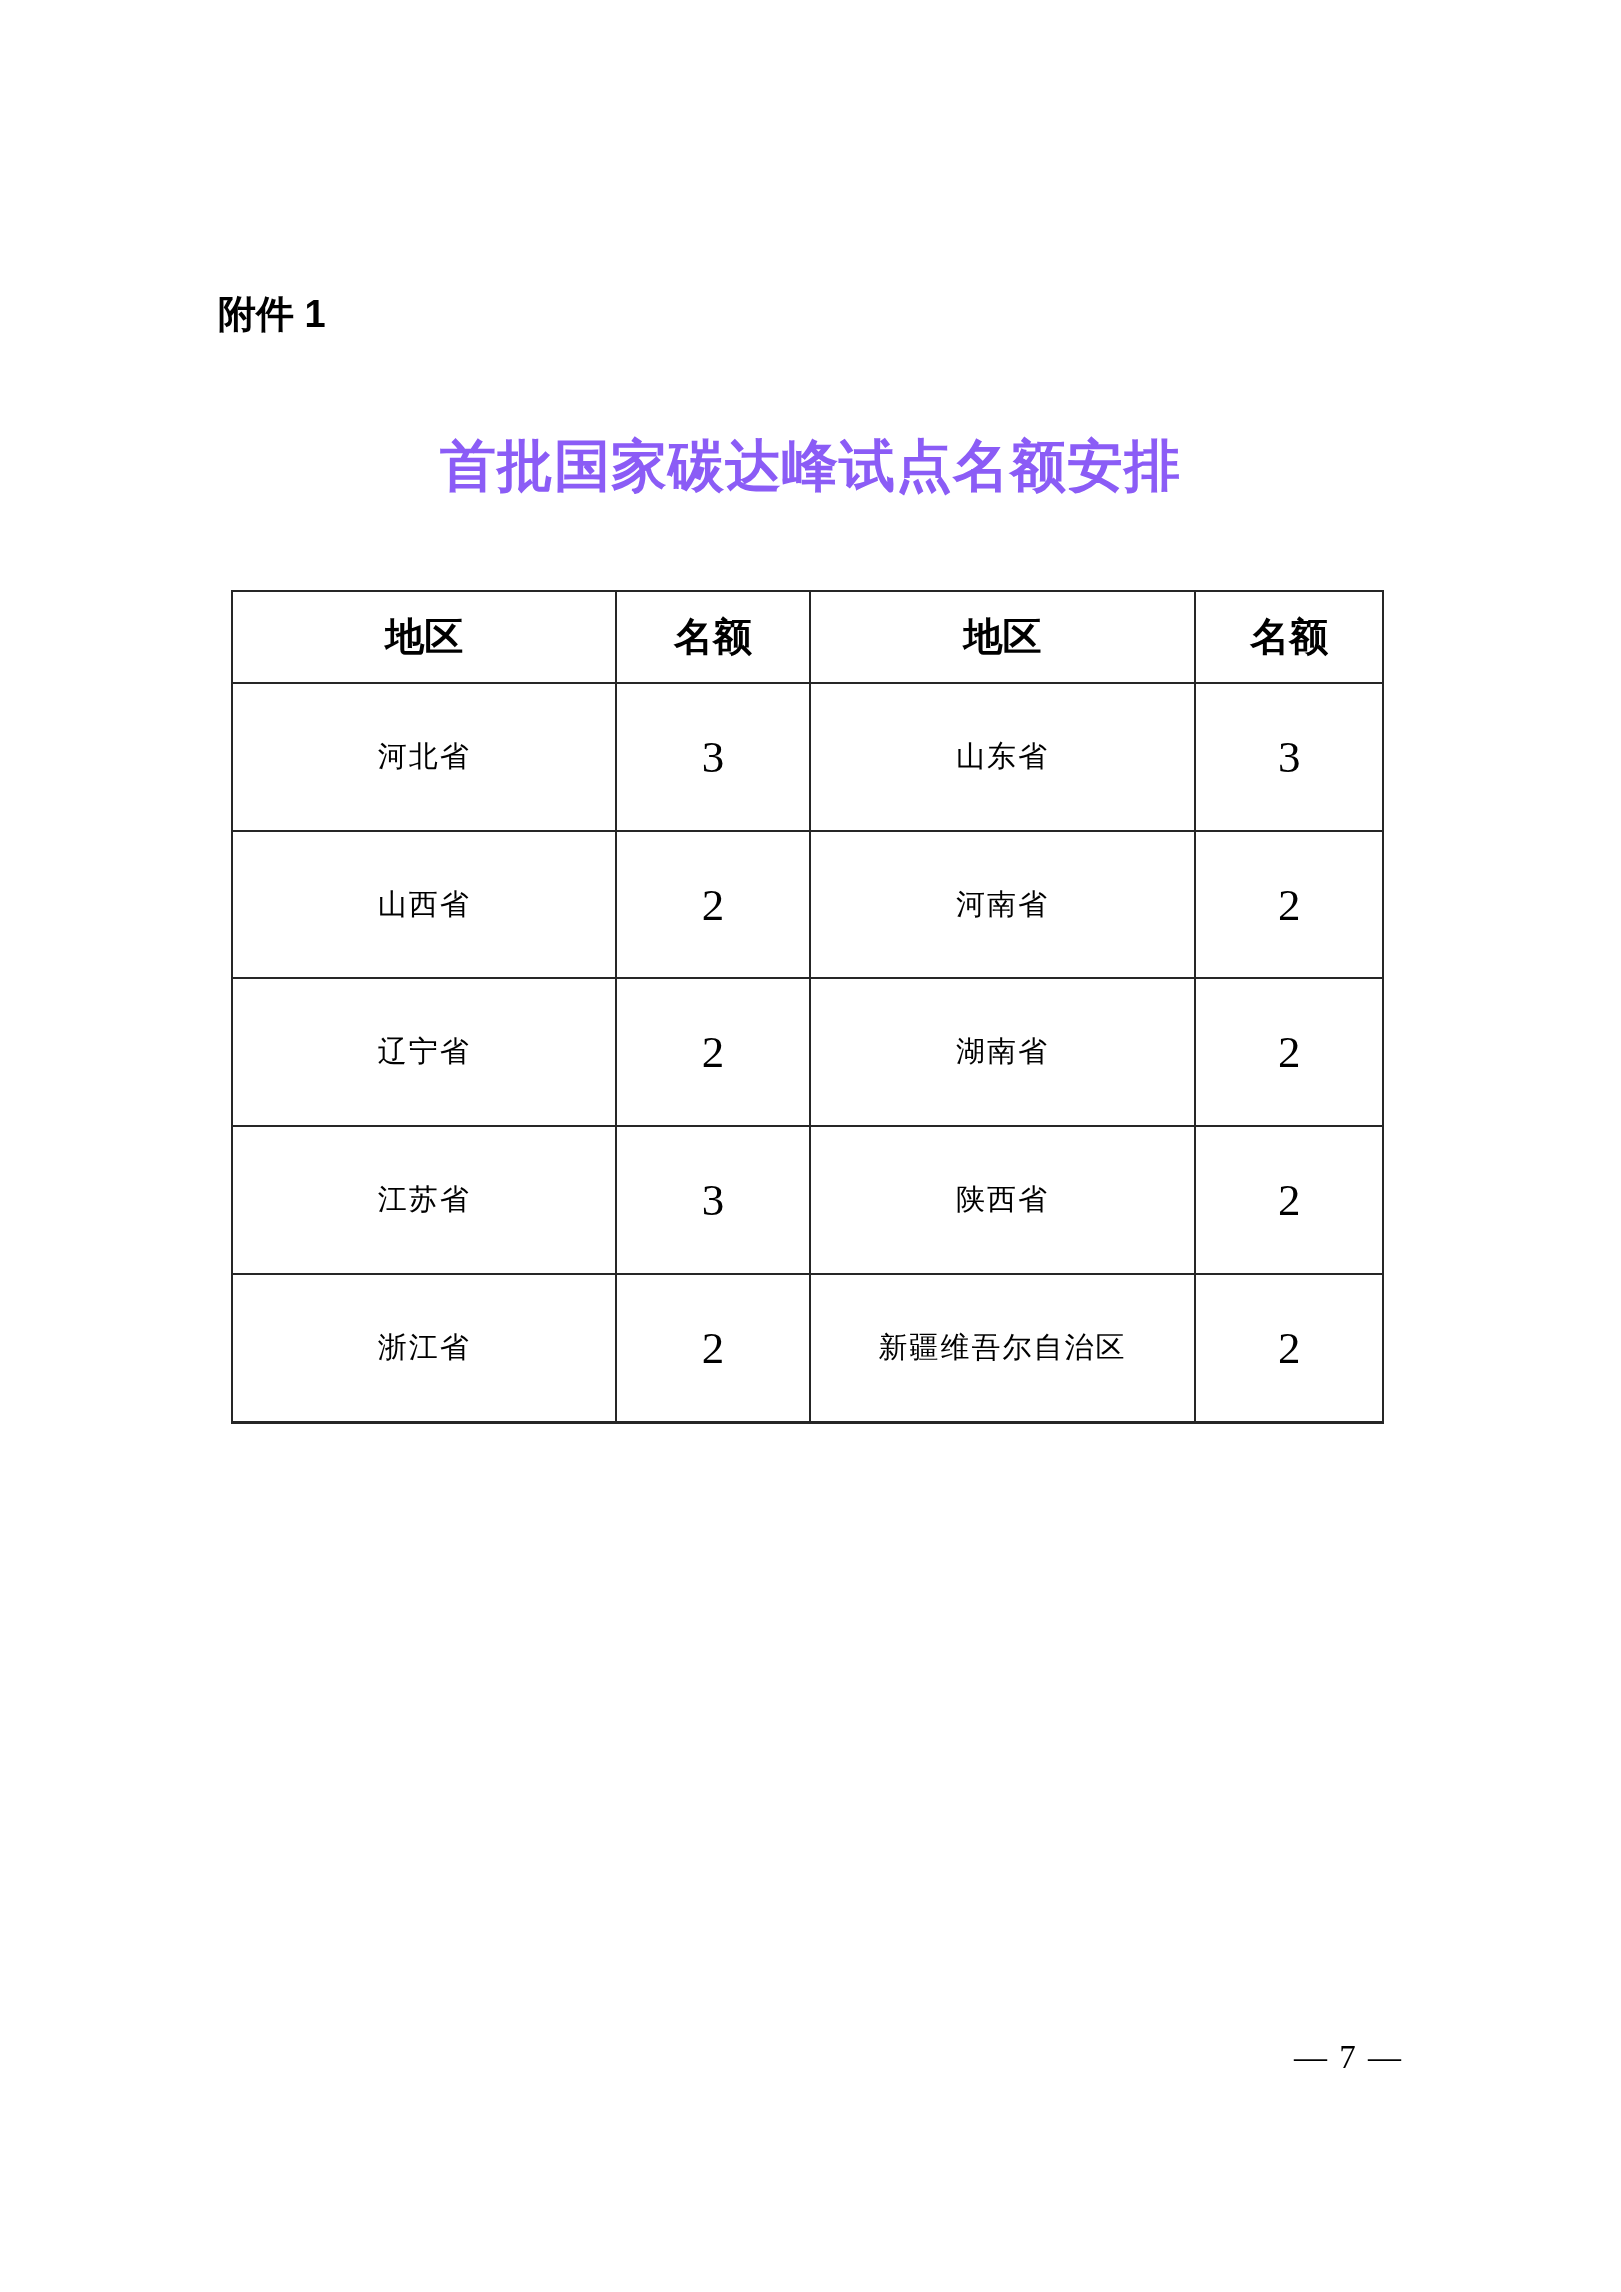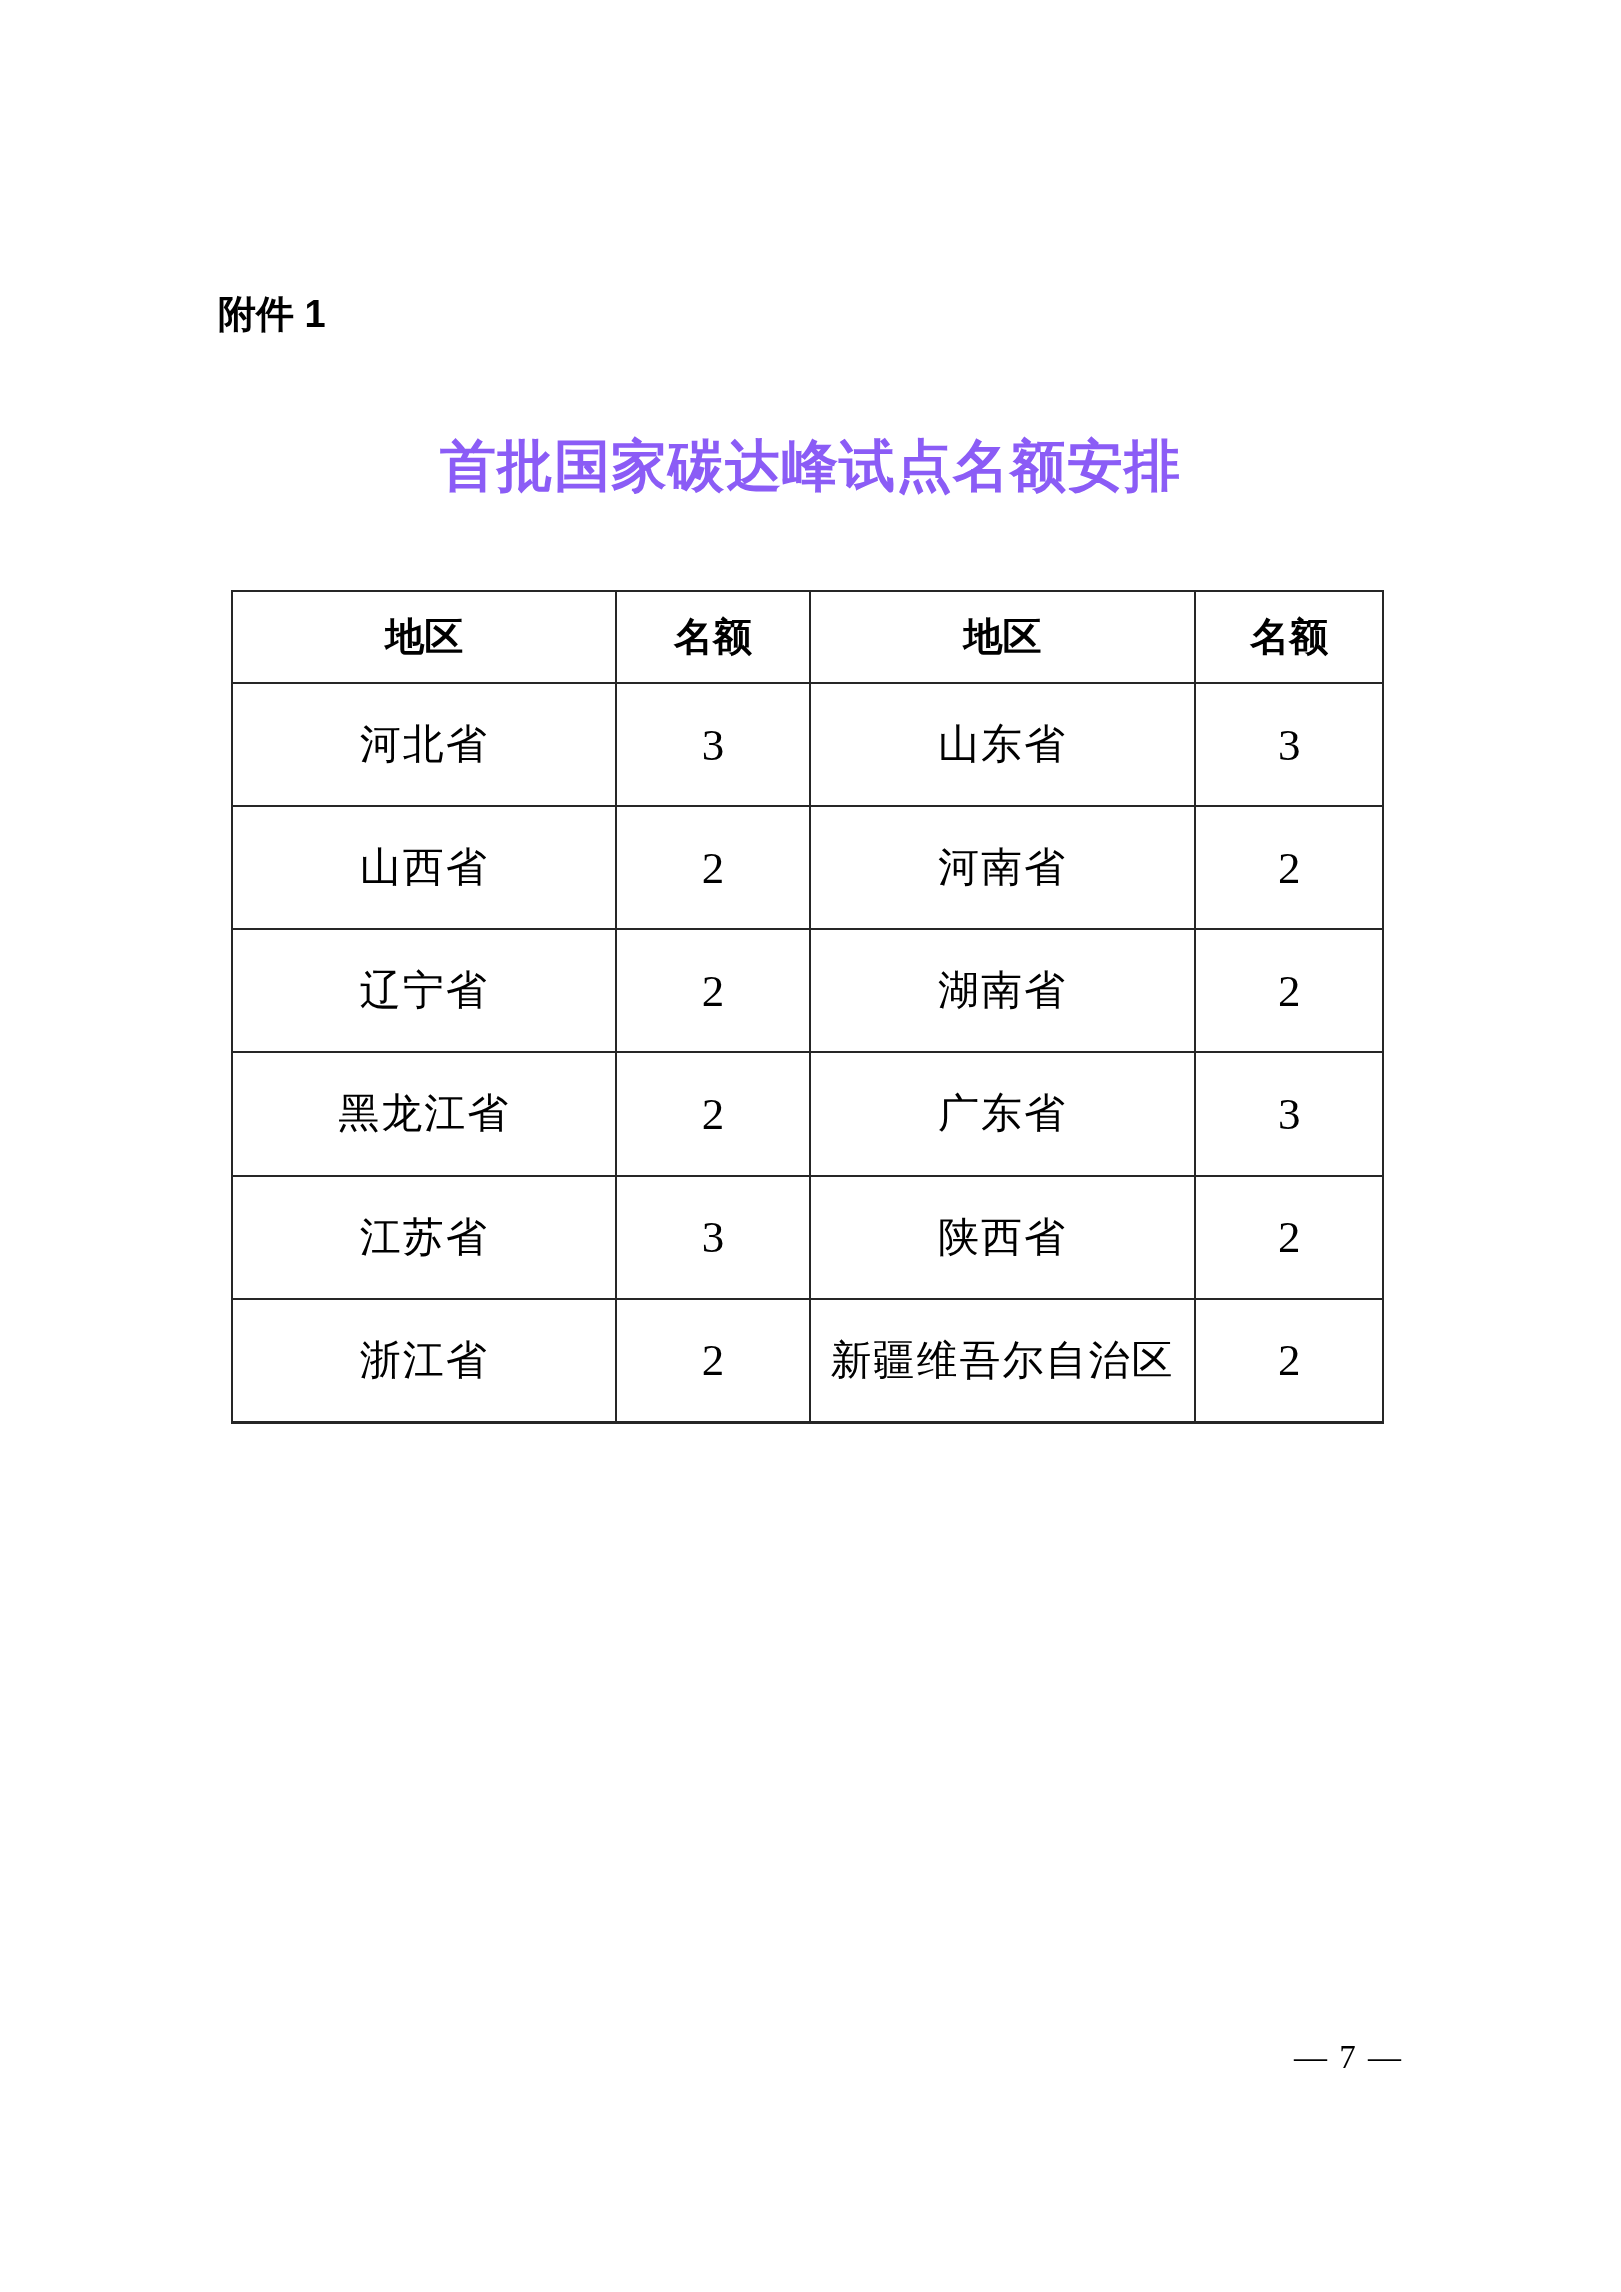--- a/index.html
+++ b/index.html
@@ -67,21 +67,21 @@
     font-family: "Liberation Sans", sans-serif;
     font-weight: 700;
     font-size: 39px;
     height: 90px;
   }
   table.quota-table td {
     height: 90px;
   }
   td.region-cell {
     font-family: "Liberation Serif", serif;
-    font-size: 41px;
+    font-size: 29px;
     letter-spacing: 2px;
   }
   td.quota-cell {
     font-family: "Liberation Serif", serif;
     font-size: 45px;
   }
   .page-number {
     position: absolute;
     top: 2039px;
     right: 218px;
@@ -129,26 +129,20 @@
         <td class="region-cell">河南省</td>
         <td class="quota-cell">2</td>
       </tr>
       <tr>
         <td class="region-cell">辽宁省</td>
         <td class="quota-cell">2</td>
         <td class="region-cell">湖南省</td>
         <td class="quota-cell">2</td>
       </tr>
       <tr>
-        <td class="region-cell">黑龙江省</td>
-        <td class="quota-cell">2</td>
-        <td class="region-cell">广东省</td>
-        <td class="quota-cell">3</td>
-      </tr>
-      <tr>
         <td class="region-cell">江苏省</td>
         <td class="quota-cell">3</td>
         <td class="region-cell">陕西省</td>
         <td class="quota-cell">2</td>
       </tr>
       <tr>
         <td class="region-cell">浙江省</td>
         <td class="quota-cell">2</td>
         <td class="region-cell">新疆维吾尔自治区</td>
         <td class="quota-cell">2</td>

